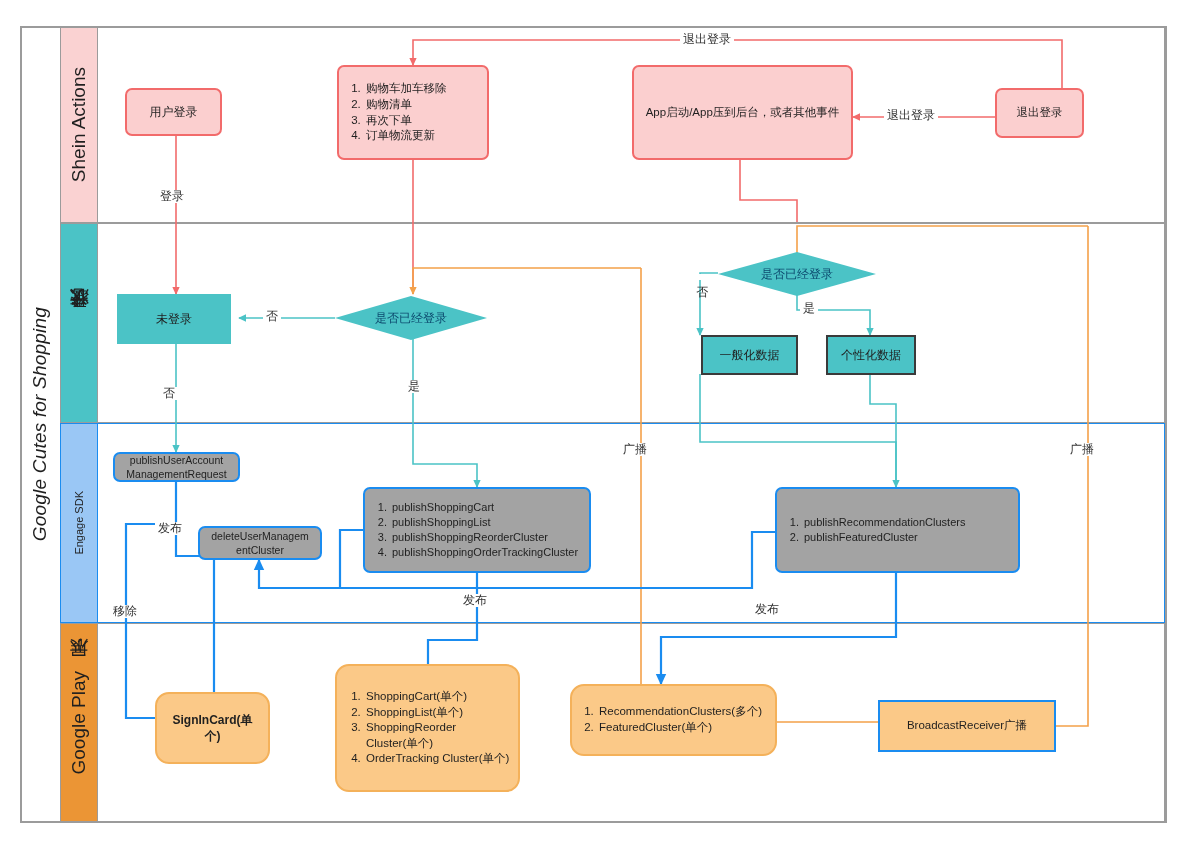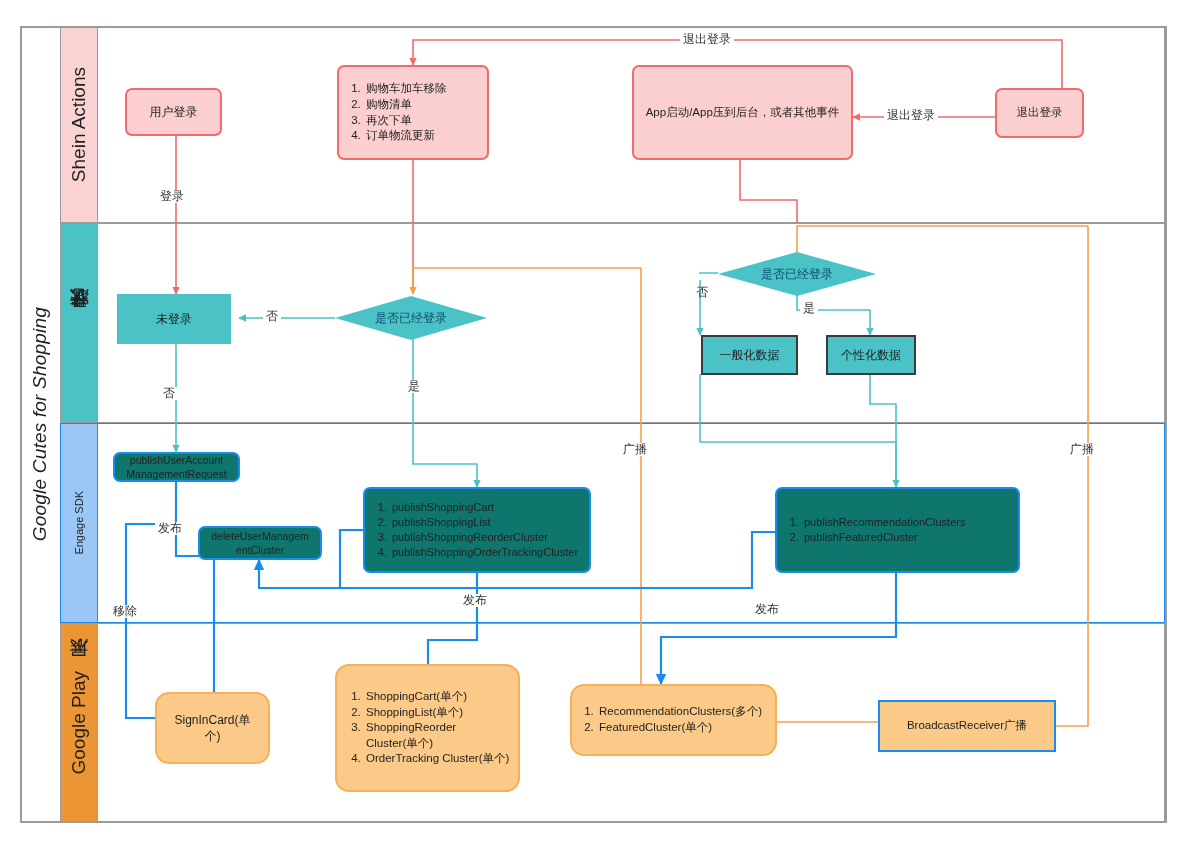--- a/index.html
+++ b/index.html
@@ -122,21 +122,21 @@
   }
   .n-teal-rect {
     background: #4bc3c6;
     border: 2px solid #3a3a3a;
   }
   .n-teal-plain {
     background: #4bc3c6;
     border: none;
   }
   .n-blue {
-    background: #0f766e;
+    background: #a3a3a3;
     border: 2px solid #1a8cf0;
     border-radius: 7px;
   }
   .n-orange {
     background: #fbc988;
     border: 2px solid #f4b15a;
     border-radius: 14px;
   }
   .n-orange-blue {
     background: #fbc988;
@@ -351,21 +351,21 @@
 
   <div class="node n-blue left" style="left:775px; top:487px; width:245px; height:86px; font-size:11px;">
     <div class="inner" style="padding:0 6px;">
       <ol>
         <li>publishRecommendationClusters</li>
         <li>publishFeaturedCluster</li>
       </ol>
     </div>
   </div>
 
-  <div class="node n-orange center" style="left:155px; top:692px; width:115px; height:72px; font-size:12px;">
+  <div class="node n-orange center" style="left:155px; top:692px; width:115px; height:72px; font-size:12px;font-weight:bold;">
     <div class="inner">SignInCard(单个)</div>
   </div>
 
   <div class="node n-orange left" style="left:335px; top:664px; width:185px; height:128px; font-size:11.5px;">
     <div class="inner" style="padding:0 8px;">
       <ol>
         <li>ShoppingCart(单个)</li>
         <li>ShoppingList(单个)</li>
         <li>ShoppingReorder Cluster(单个)</li>
         <li>OrderTracking Cluster(单个)</li>

